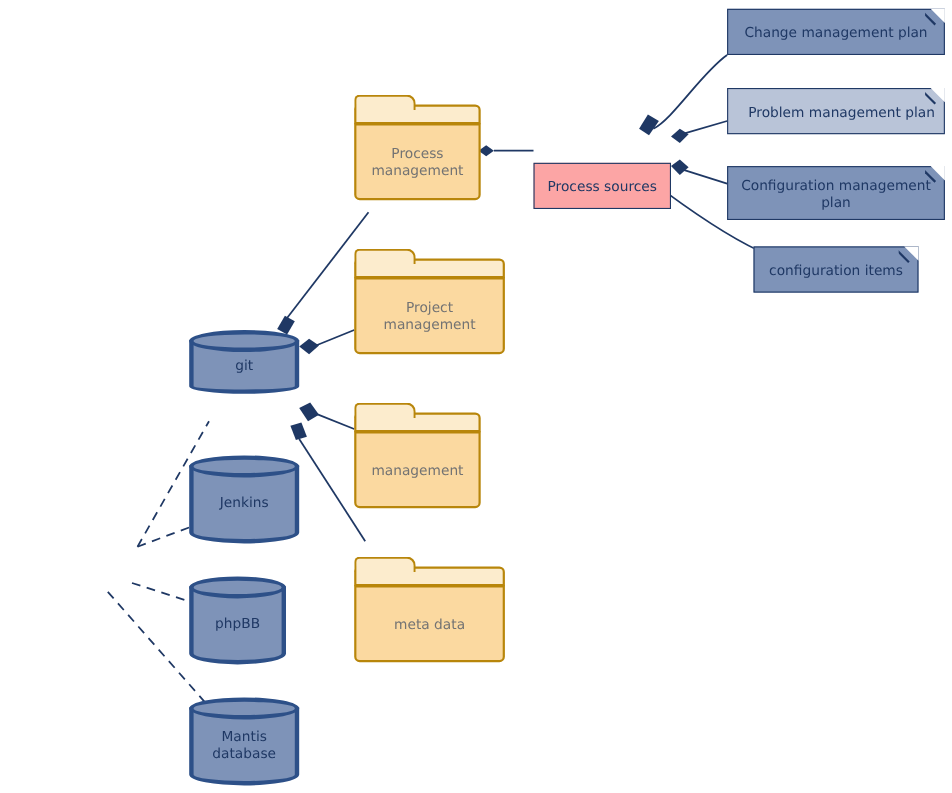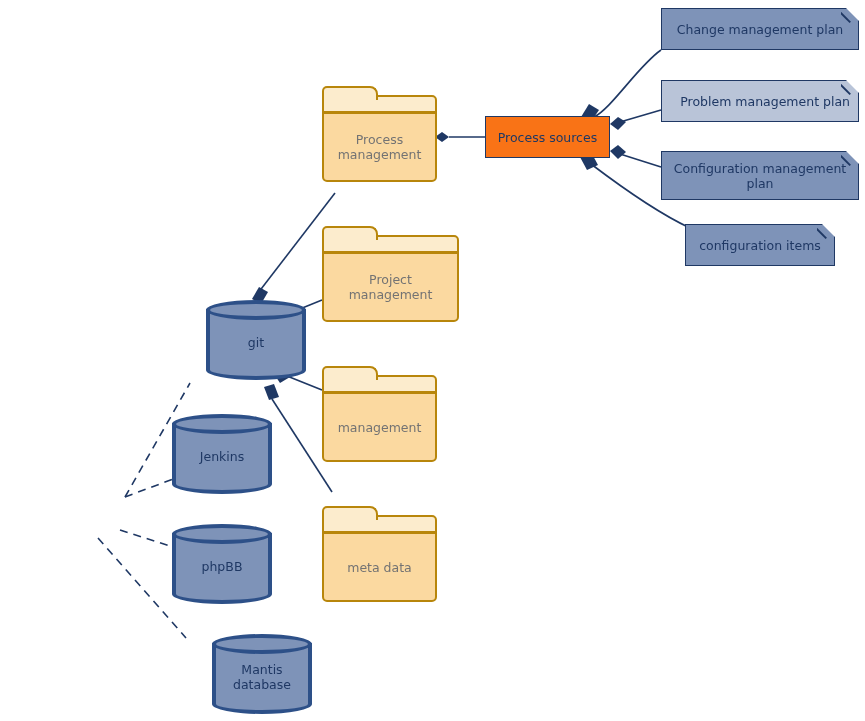--- a/index.html
+++ b/index.html
@@ -191,26 +191,27 @@
     color: #f2e3c0;
     font-size: 12.5px;
     line-height: 15px;
     text-align: center;
     white-space: nowrap;
   }
 
   
   .component {
     position: absolute;
-    background: #f97316;
+    background: #fca5a5;
     border: 1.5px solid #1f3864;
     box-sizing: border-box;
     display: flex;
     align-items: center;
     justify-content: center;
+    margin-top: 32px;
   }
   .component .comp-label {
     color: #1f3864;
     font-size: 12.5px;
     line-height: 15px;
     text-align: center;
     white-space: pre-line;
   }
 </style>
 </head>
@@ -275,50 +276,50 @@
   </div>
 
   <div class="folder" style="left:322px; top:366px; width:115px; height:96px;">
     <div class="folder-body">
       <span class="folder-label">management</span>
     </div>
     <div class="folder-strip"></div>
     <div class="folder-tab"></div>
   </div>
 
-  <div class="folder" style="left:322px; top:506px; width:115px; height:96px;">
+  <div class="folder" style="left:322px; top:506px; width:137px; height:96px;">
     <div class="folder-body">
       <span class="folder-label">meta data</span>
     </div>
     <div class="folder-strip"></div>
     <div class="folder-tab"></div>
   </div>
 
-  <div class="db" style="left:172px; top:300px; width:100px; height:80px;margin-left:34px;">
+  <div class="db" style="left:172px; top:300px; width:100px; height:58px;">
     <div class="db-body">
       <span class="db-label">git</span>
     </div>
     <div class="db-top"></div>
   </div>
 
   <div class="db" style="left:172px; top:414px; width:100px; height:80px;">
     <div class="db-body">
       <span class="db-label">Jenkins</span>
     </div>
     <div class="db-top"></div>
   </div>
 
-  <div class="db" style="left:172px; top:524px; width:100px; height:80px;">
+  <div class="db" style="left:172px; top:524px; width:88px; height:80px;">
     <div class="db-body">
       <span class="db-label">phpBB</span>
     </div>
     <div class="db-top"></div>
   </div>
 
-  <div class="db" style="left:172px; top:634px; width:100px; height:80px;margin-left:40px;">
+  <div class="db" style="left:172px; top:634px; width:100px; height:80px;">
     <div class="db-body">
       <span class="db-label">Mantis
 database</span>
     </div>
     <div class="db-top"></div>
   </div>
 
   <div class="component" style="left:485px; top:116px; width:125px; height:42px;">
     <span class="comp-label">Process sources</span>
     <div class="note-fold"></div>

